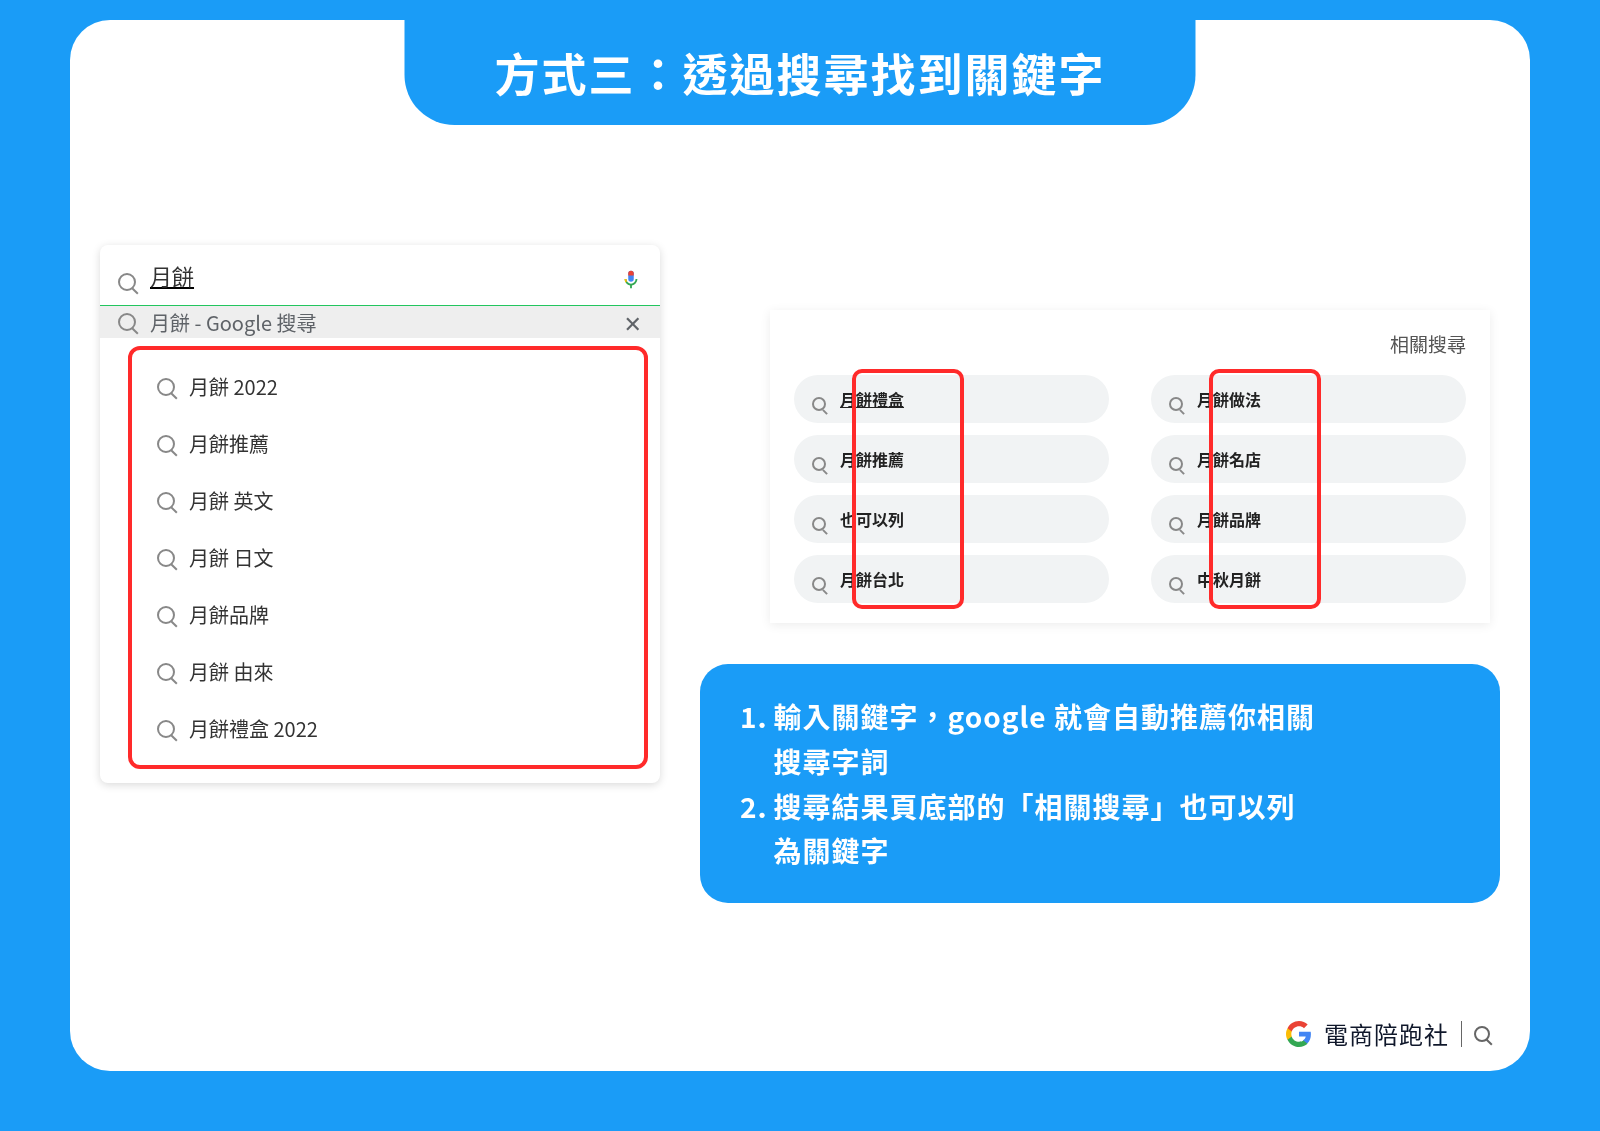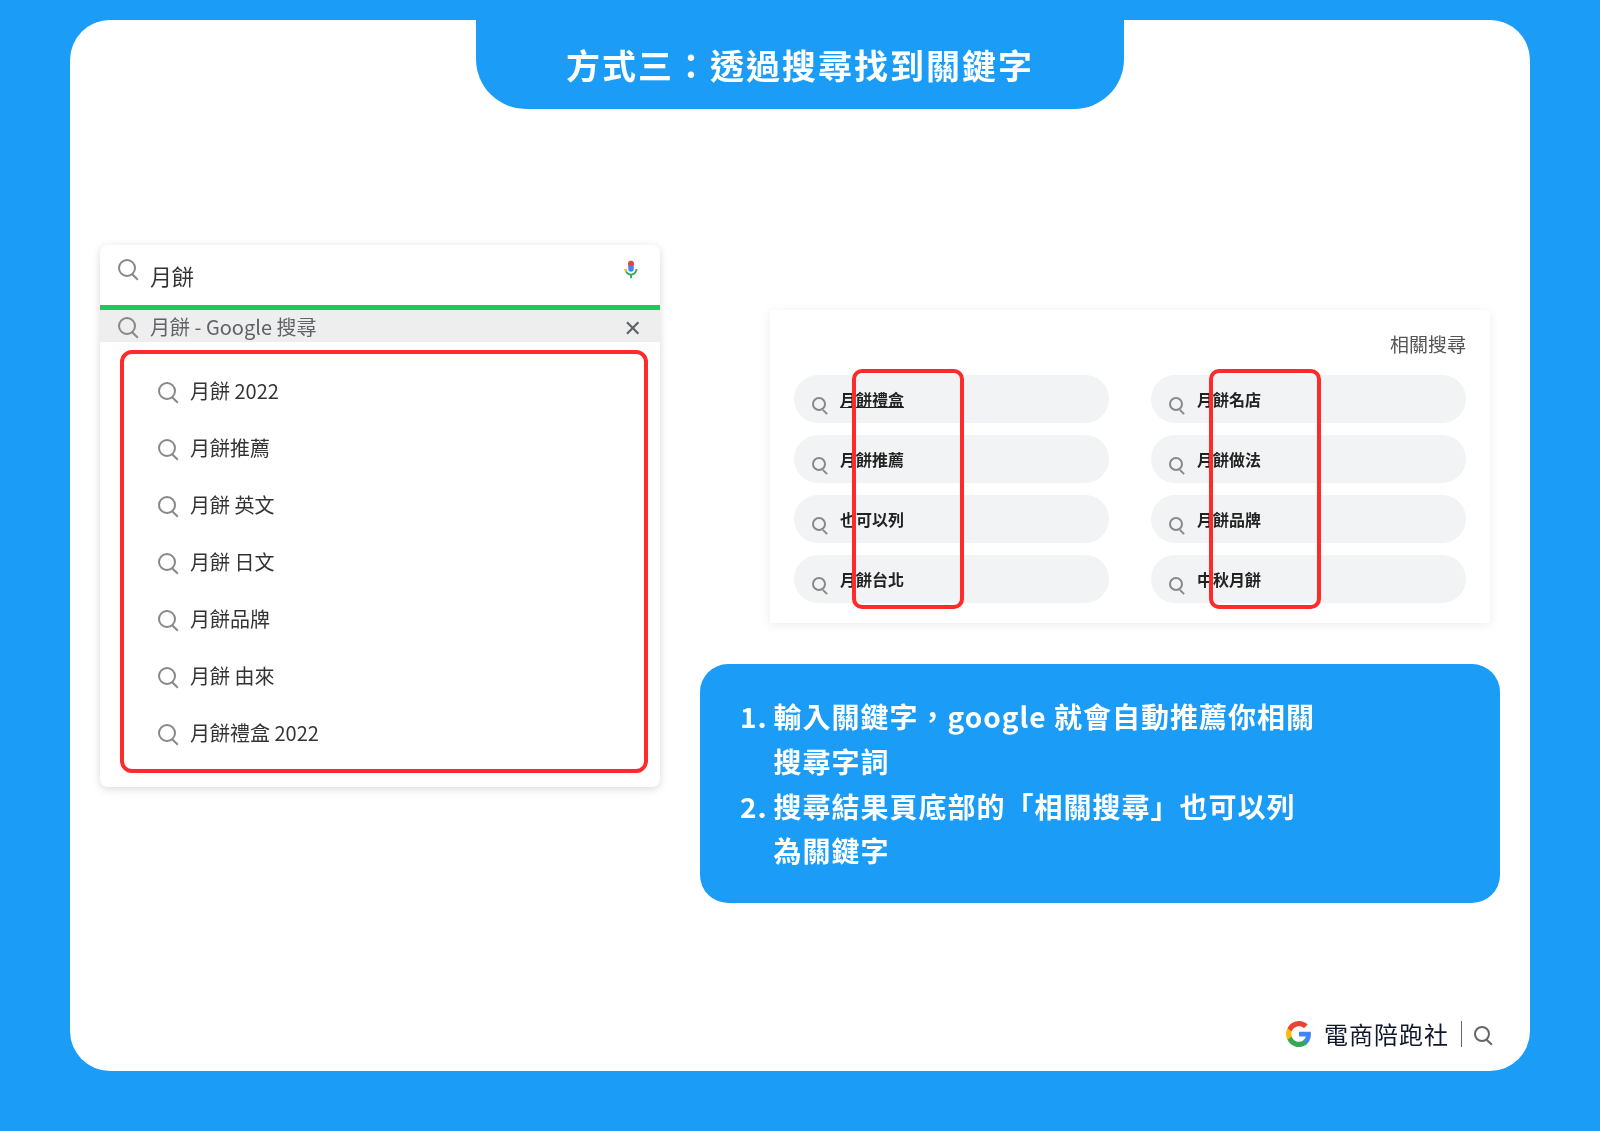--- a/index.html
+++ b/index.html
@@ -1,25 +1,25 @@
 <!DOCTYPE html>
 <html><head>
 <meta charset="utf-8">
 <style>
 * { margin: 0; padding: 0; box-sizing: border-box; }
 body { font-family: -apple-system, "Microsoft JhengHei", "PingFang TC", "Noto Sans CJK TC", sans-serif; background: #1a9cf7; width: 1600px; height: 1131px; position: relative; overflow: hidden; }
 .white-panel { position: absolute; background: #fff; border-radius: 40px; left: 70px; top: 20px; right: 70px; bottom: 60px; }
-.title-bar { position: absolute; top: 20px; left: 50%; transform: translateX(-50%); background: #1a9cf7; color: #fff; font-size: 34px; font-weight: 700; padding: 20px 90px; border-radius: 0 0 50px 50px; letter-spacing: 2px; }
+.title-bar { position: absolute; top: 20px; left: 50%; transform: translateX(-50%); background: #1a9cf7; color: #fff; font-size: 45px; font-weight: 700; padding: 20px 90px; border-radius: 0 0 50px 50px; letter-spacing: 2px; }
 .search-box { position: absolute; left: 100px; top: 245px; width: 560px; background: #fff; border-radius: 8px; box-shadow: 0 2px 8px rgba(0,0,0,.15); overflow: hidden; }
-.search-input { display: flex; align-items: flex-start; padding: 14px 18px; border-bottom: 5px solid #22c55e; }
+.search-input { display: flex; align-items: flex-end; padding: 14px 18px; border-bottom: 1px solid #22c55e; text-decoration: underline; }
 .search-input span.query { font-size: 22px; color: #333; margin-left: 14px; flex: 1; }
 .search-first { display: flex; align-items: center; padding: 0 18px; background: #eee; }
 .search-first span.txt { font-size: 20px; color: #5f6368; margin-left: 14px; flex: 1; }
 .close-x { font-size: 22px; color: #5f6368; }
-.suggestions { border: 4px solid #ff2a2a; border-radius: 12px; margin: 8px 12px 14px 20px; padding: 8px 16px; background: #fff; }
+.suggestions { border: 4px solid #ff2a2a; border-radius: 12px; margin: 8px 12px 14px 28px; padding: 8px 7px; background: #fff; }
 .sug-item { display: flex; align-items: center; padding: 14px 18px; }
 .sug-item span.txt { font-size: 20px; color: #333; margin-left: 14px; }
 .mag-icon { width: 18px; height: 18px; border: 2px solid #888; border-radius: 50%; position: relative; display: inline-block; }
 .mag-icon::after { content: ""; position: absolute; width: 2px; height: 8px; background: #888; transform: rotate(-45deg); bottom: -6px; right: -2px; }
 .mic-svg { width: 22px; height: 22px; }
 .related-panel { position: absolute; left: 770px; top: 310px; width: 720px; background: #fff; padding: 20px 24px; box-shadow: 0 2px 10px rgba(0,0,0,.08); }
 .related-title { font-size: 19px; color: #555; margin-bottom: 18px; text-align: right; }
 .related-cols { display: flex; gap: 42px; }
 .rel-col { flex: 1; display: flex; flex-direction: column; gap: 12px; position: relative; }
 .rel-chip { background: #f1f3f4; border-radius: 28px; display: flex; align-items: flex-end; padding: 12px 18px; }
@@ -112,25 +112,25 @@
         </div>
       <div class="rel-chip">
           <span class="mag-icon"></span>
           <span class="txt">月餅台北</span>
         </div>
       <div class="red-box"></div>
     </div>
     <div class="rel-col">
       <div class="rel-chip">
           <span class="mag-icon"></span>
-          <span class="txt">月餅名店</span>
+          <span class="txt">月餅做法</span>
         </div>
       <div class="rel-chip">
           <span class="mag-icon"></span>
-          <span class="txt">月餅做法</span>
+          <span class="txt">月餅名店</span>
         </div>
       <div class="rel-chip">
           <span class="mag-icon"></span>
           <span class="txt">月餅品牌</span>
         </div>
       <div class="rel-chip">
           <span class="mag-icon"></span>
           <span class="txt">中秋月餅</span>
         </div>
       <div class="red-box"></div>

